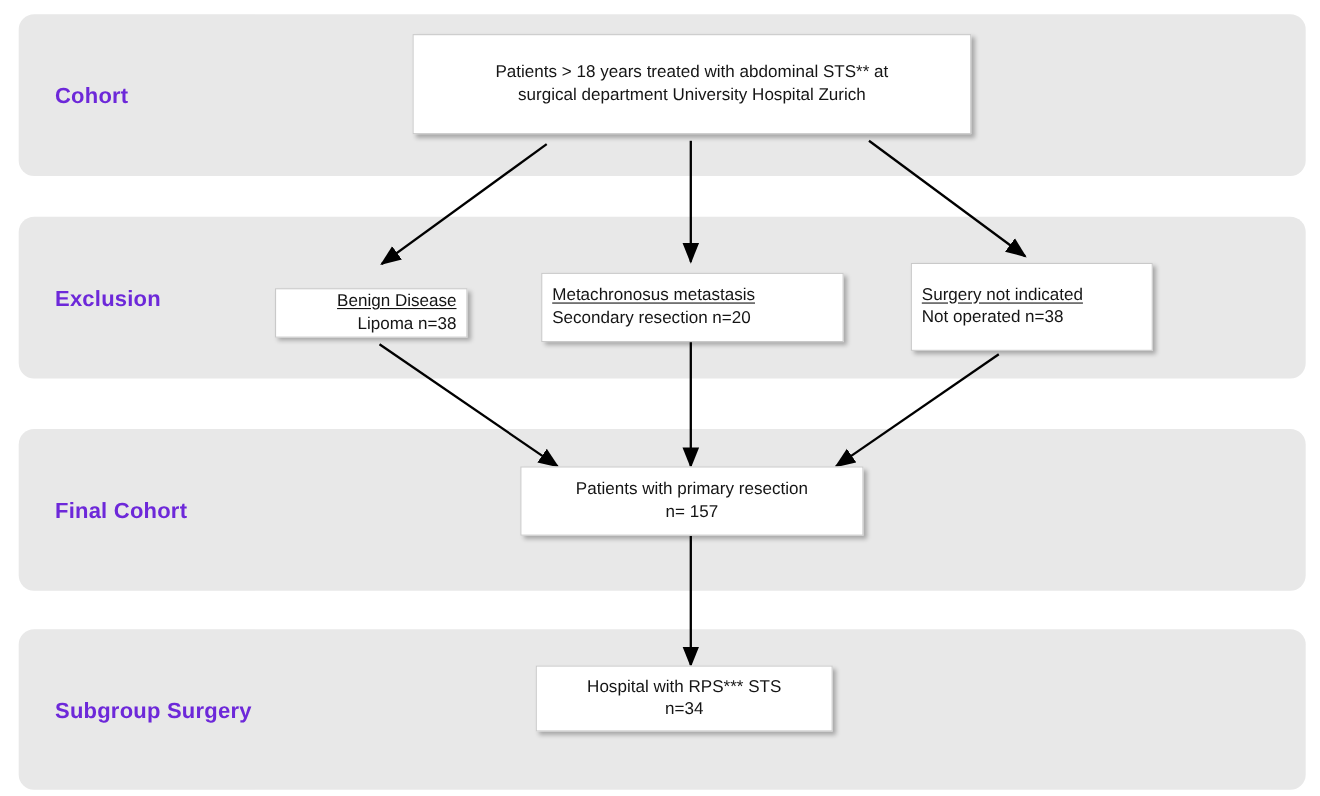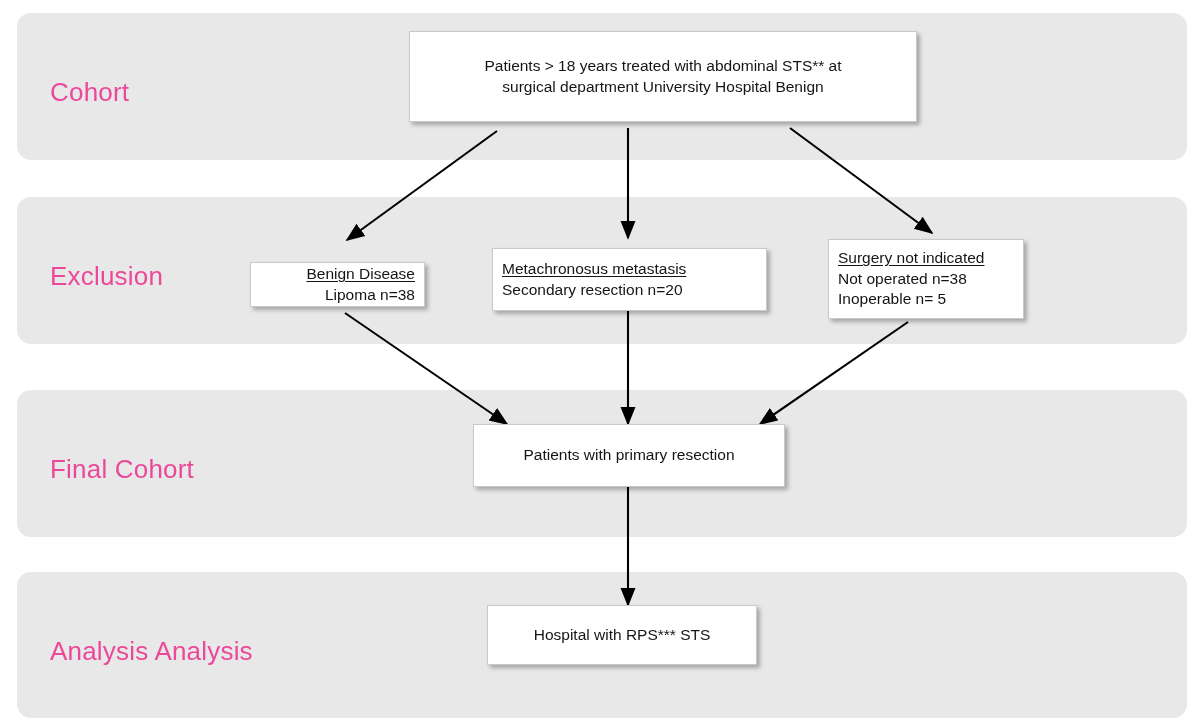--- a/index.html
+++ b/index.html
@@ -1,21 +1,21 @@
 <!DOCTYPE html>
 <html><head>
 <meta charset="utf-8">
 <style>
   html,body{margin:0;padding:0;}
   body{width:1200px;height:724px;background:#ffffff;
        font-family:"Liberation Sans","DejaVu Sans",sans-serif;overflow:hidden;}
   #stage{position:relative;width:1200px;height:724px;}
 
   .band{position:absolute;background:#e8e8e8;border-radius:14px;}
-  .band-label{position:absolute;font-weight:normal;font-size:26px;color:#ec4899;
+  .band-label{position:absolute;font-weight:bold;font-size:20px;color:#6d28d9;
               letter-spacing:.2px;white-space:nowrap;}
 
   .node{position:absolute;background:#ffffff;border:1px solid #c9c9c9;
         box-shadow:3px 3px 4px rgba(0,0,0,.28);
         font-size:15.5px;color:#151515;line-height:1.32;
         box-sizing:border-box;display:flex;flex-direction:column;justify-content:center;}
   .node .ln{display:block;}
   .ctr{text-align:center;}
   .lft{text-align:left;}
   .u{text-decoration:underline;text-underline-offset:2px;}
@@ -29,21 +29,21 @@
 <div id="stage">
 
   <div class="band" style="left:17px;top:13px;width:1170px;height:147px;"></div>
   <div class="band" style="left:17px;top:197px;width:1170px;height:147px;"></div>
   <div class="band" style="left:17px;top:390px;width:1170px;height:147px;"></div>
   <div class="band" style="left:17px;top:572px;width:1170px;height:146px;"></div>
 
   <div class="band-label" style="left:50px;top:77px;">Cohort</div>
   <div class="band-label" style="left:50px;top:261px;">Exclusion</div>
   <div class="band-label" style="left:50px;top:454px;">Final Cohort</div>
-  <div class="band-label" style="left:50px;top:636px;">Analysis Analysis</div>
+  <div class="band-label" style="left:50px;top:636px;">Subgroup Surgery</div>
 
   <svg class="edges" viewBox="0 0 1200 724">
     <defs>
       <marker id="ah" markerWidth="10" markerHeight="10" refX="8.2" refY="4" orient="auto" markerUnits="strokeWidth">
         <path d="M0,0.4 L9,4 L0,7.6 z" fill="#000"></path>
       </marker>
     </defs>
     <g stroke="#000" stroke-width="2.1" fill="none" marker-end="url(#ah)">
 
       <line x1="497" y1="131" x2="347" y2="240"></line>
@@ -51,42 +51,43 @@
       <line x1="790" y1="128" x2="932" y2="233"></line>
 
       <line x1="345" y1="313" x2="507" y2="424"></line>
       <line x1="628" y1="310" x2="628" y2="424"></line>
       <line x1="908" y1="322" x2="760" y2="424"></line>
 
       <line x1="628" y1="487" x2="628" y2="605"></line>
     </g>
   </svg>
 
-  <div class="node ctr" style="left:375px;top:31px;width:508px;height:91px;padding:6px 10px;margin-left:34px;">
+  <div class="node ctr" style="left:375px;top:31px;width:508px;height:91px;padding:6px 10px;">
     <span class="ln">Patients &gt; 18 years treated with abdominal STS** at</span>
-    <span class="ln">surgical department University Hospital Benign</span>
+    <span class="ln">surgical department University Hospital Zurich</span>
   </div>
 
   <div class="node lft" style="left:250px;top:262px;width:175px;height:45px;padding:5px 9px;align-items:flex-end;">
     <span class="ln u">Benign Disease</span>
     <span class="ln">Lipoma n=38</span>
   </div>
 
   <div class="node lft" style="left:492px;top:248px;width:275px;height:63px;padding:5px 9px;">
     <span class="ln u">Metachronosus metastasis </span>
     <span class="ln">Secondary resection n=20</span>
   </div>
 
-  <div class="node lft" style="left:828px;top:239px;width:196px;height:80px;padding:5px 9px;">
+  <div class="node lft" style="left:828px;top:239px;width:220px;height:80px;padding:5px 9px;">
     <span class="ln u">Surgery not indicated</span>
     <span class="ln">Not operated n=38</span>
-    <span class="ln">Inoperable n= 5</span>
   </div>
 
   <div class="node ctr" style="left:473px;top:424px;width:312px;height:63px;padding:5px 9px;">
     <span class="ln">Patients with primary resection</span>
+    <span class="ln">n= 157</span>
   </div>
 
   <div class="node ctr" style="left:487px;top:605px;width:270px;height:60px;padding:5px 9px;">
     <span class="ln">Hospital with RPS*** STS</span>
+    <span class="ln">n=34</span>
   </div>
 
 </div>
 
 </body></html>

